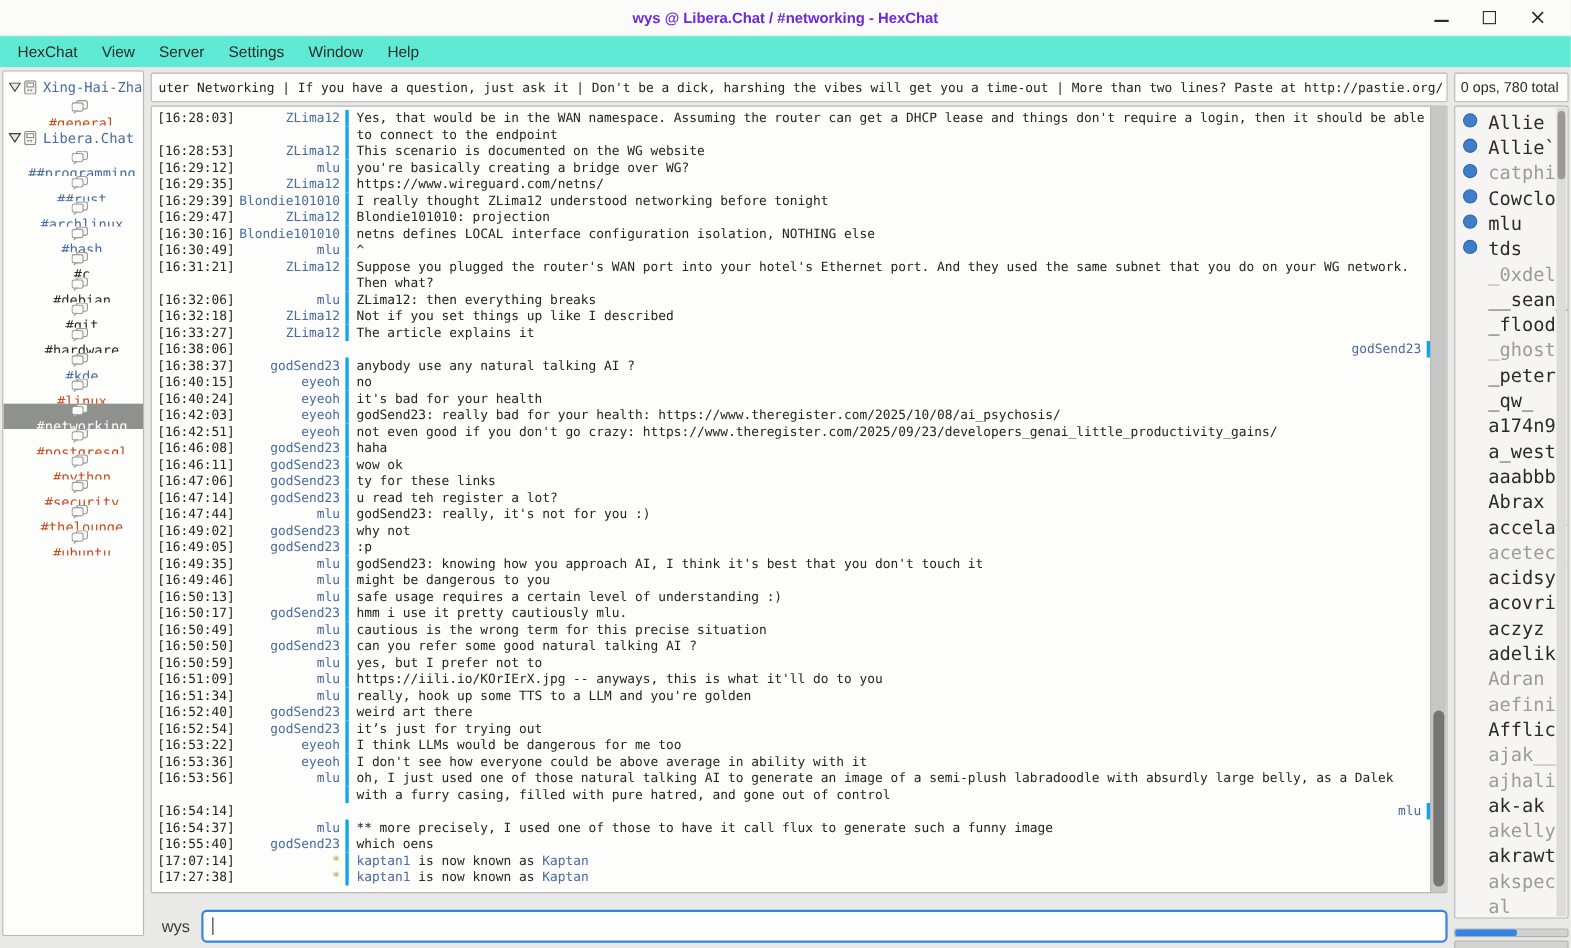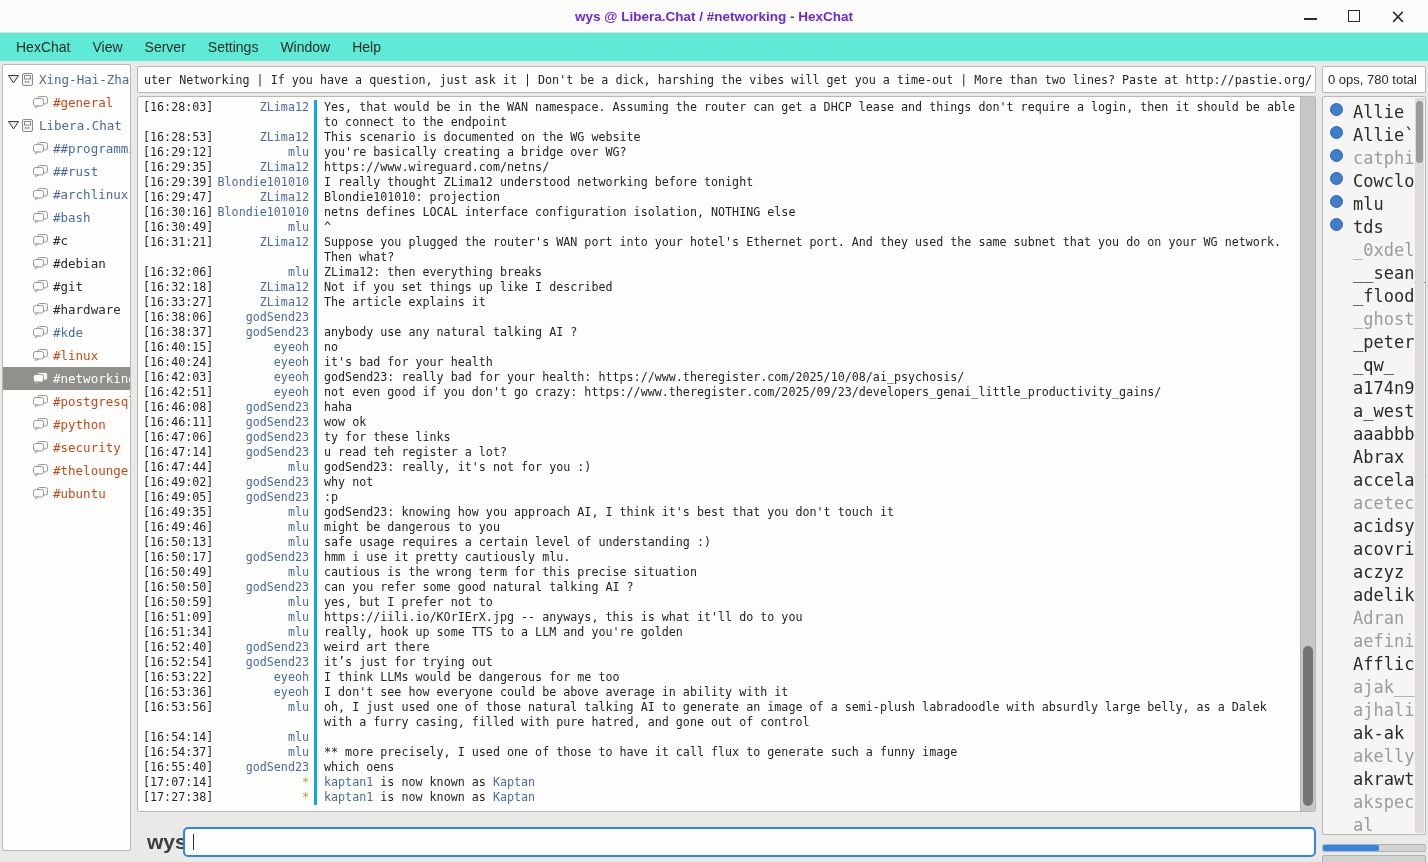--- a/index.html
+++ b/index.html
@@ -21,37 +21,37 @@
   .menubar{position:absolute;left:0;top:33px;width:1428px;height:28px;background:#5eead4;
     display:flex;align-items:center;padding-left:5px;box-sizing:border-box;}
   .menu-item{padding:4px 11px;font-size:14px;color:#2c2c2c;}
   
   .pane{background:#fdfdfc;border:1px solid #b9b7b4;border-radius:2px;box-sizing:border-box;}
   
   .tree-pane{position:absolute;left:2px;top:64px;width:129px;height:787px;overflow:hidden;
     font-family:"DejaVu Sans Mono",monospace;font-size:12.5px;padding-top:3px;}
   .tree-row{height:23px;display:flex;align-items:center;white-space:pre;overflow:hidden;}
   .tree-row.server{padding-left:3px;}
-  .tree-row.channel{padding-left:30px;}
+  .tree-row.channel{padding-left:16px;flex-direction:column;}
   .expander{width:15px;display:flex;align-items:center;justify-content:center;flex:none;}
   .ticon{margin-right:5px;display:flex;align-items:center;flex:none;}
   .c-blue .tree-label{color:var(--nick_blue);}
   .c-orange .tree-label{color:var(--hilight_orange);}
   .c-black .tree-label{color:#2a2a2a;}
   .tree-row.selected{background:var(--selected_gray);}
   .tree-row.selected .tree-label{color:#ffffff;}
   
   .topicbar{position:absolute;left:137px;top:66px;width:1179px;height:27px;
     display:flex;align-items:center;overflow:hidden;white-space:pre;
     font-family:"DejaVu Sans Mono",monospace;font-size:11.7px;color:var(--text);padding-left:6px;}
   
   .chat-pane{position:absolute;left:137px;top:96px;width:1179px;height:716px;overflow:hidden;}
   .chat-lines{position:absolute;left:0;top:3px;right:15px;
     font-family:"DejaVu Sans Mono",monospace;font-size:11.7px;color:var(--text);}
-  .chat-row{display:flex;height:15px;line-height:15px;white-space:pre;}
+  .chat-row{display:flex;height:15px;line-height:15px;white-space:pre;justify-content:space-between;}
   .chat-ts{width:72px;padding-left:5px;flex:none;overflow:hidden;}
   .chat-nick{width:94px;flex:none;text-align:right;padding-right:5px;color:var(--nick_blue);
     border-right:3px solid #0ea5e9;overflow:hidden;}
   .chat-nick.star{color:var(--event_gold);}
   .chat-msg{padding-left:7px;flex:1;overflow:hidden;}
   .seg-nick{color:var(--nick_blue);}
   .chat-scrollbar{position:absolute;right:0;top:0;width:15px;height:714px;background:#c7c7c5;
     border-left:1px solid #b9b7b4;box-sizing:border-box;}
   .chat-scrollbar .thumb{position:absolute;left:2px;right:2px;top:549px;height:160px;
     background:#757573;border-radius:6px;}
@@ -73,21 +73,21 @@
     background:#9a9a98;border-radius:4px;}
   
   .meter{position:absolute;left:1322px;width:104px;height:8px;background:#d2d2d0;
     border:1px solid #b2b2b0;border-radius:2px;box-sizing:border-box;}
   .meter-lag{top:844px;}
   .meter-throttle{top:855px;}
   .meter .fill{position:absolute;left:0;top:0;height:100%;width:56px;background:var(--accent);
     border-radius:2px;}
   
   .input-nick{position:absolute;left:147px;top:827px;height:30px;display:flex;align-items:center;
-    font-size:21px;color:#3d3d3b;font-weight:bold;}
+    font-size:15px;color:#3d3d3b;}
   .input-box{position:absolute;left:183px;top:827px;width:1133px;height:30px;
     background:#fdfdfc;border:2px solid var(--accent);border-radius:5px;box-sizing:border-box;}
   .input-entry{position:absolute;left:6px;top:2px;right:6px;bottom:2px;border:none;outline:none;
     background:transparent;font-family:"DejaVu Sans Mono",monospace;font-size:12.5px;color:#242424;}
   .caret{position:absolute;left:8px;top:5px;width:1.4px;height:16px;background:#2b2b2b;}
 </style>
 </head>
 <body>
 
 <div class="titlebar">

